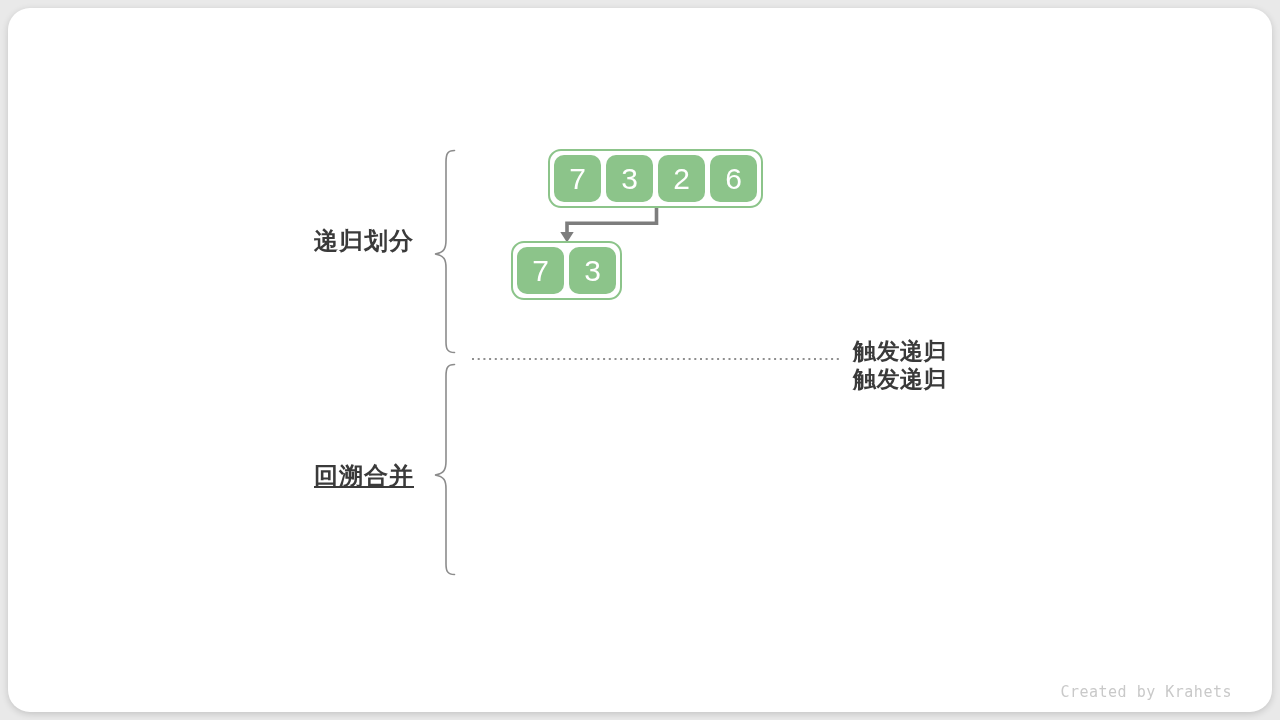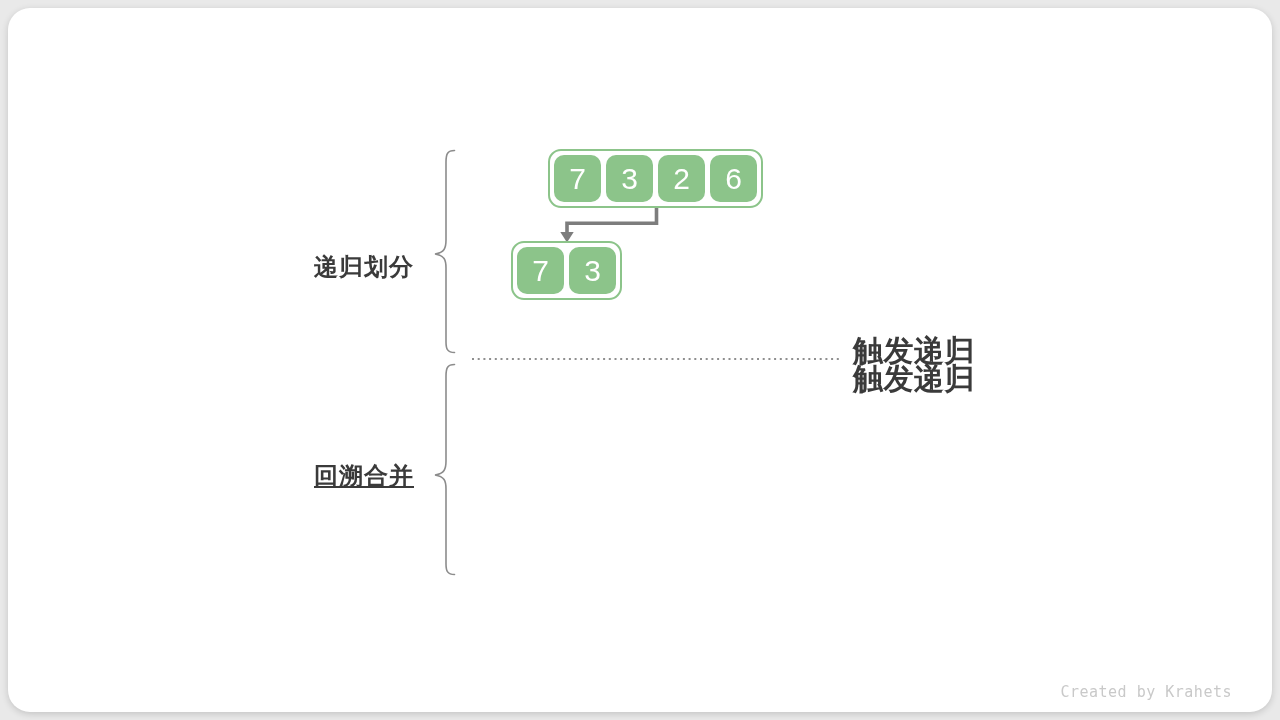--- a/index.html
+++ b/index.html
@@ -21,25 +21,25 @@
   }
   .overlay{position:absolute; left:0; top:0; width:1280px; height:720px; pointer-events:none;}
   .brace{fill:none; stroke:var(--brace-gray); stroke-width:1.6; stroke-linecap:round;}
   .arrow-line{fill:none; stroke:var(--arrow-gray); stroke-width:3.6; stroke-linejoin:miter;}
   .arrow-head{fill:var(--arrow-gray); stroke:none;}
   .dotted{stroke:var(--dotted-gray); stroke-width:2; stroke-dasharray:2 3.7;}
   .side-label{
     position:absolute; color:var(--text-dark); font-weight:700;
     font-size:24px; letter-spacing:1px; white-space:nowrap;
   }
-  .divide-label{left:306px; top:243px;}
+  .divide-label{left:306px; top:217px;}
   .merge-label{left:306px; top:452px;text-decoration:underline;}
   .term-label{
     position:absolute; left:845px; top:329px;
-    color:var(--text-dark); font-weight:700; font-size:30px;
+    color:var(--text-dark); font-weight:700; font-size:23px;
     line-height:28px; letter-spacing:0.5px; white-space:nowrap;
   }
   .array{
     position:absolute; display:inline-flex; gap:5px; padding:4px;
     background:var(--card); border:2px solid var(--green); border-radius:13px;
   }
   .array-level-1{left:540px; top:141px;}
   .array-level-2{left:503px; top:233px;}
   .cell{
     width:47px; height:47px; border-radius:10px;

